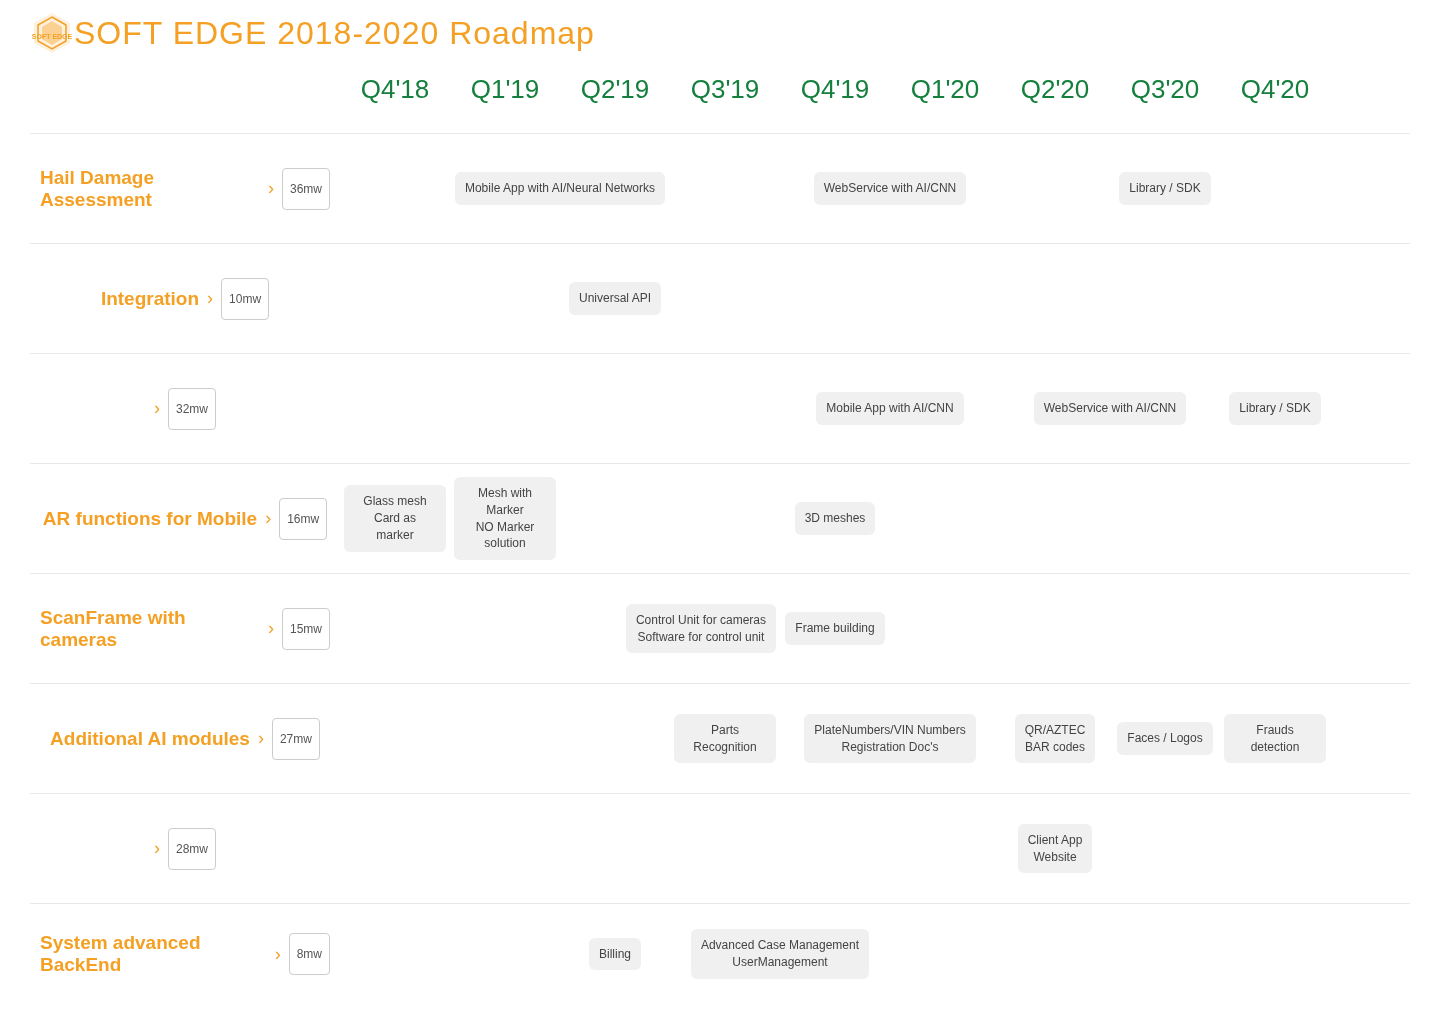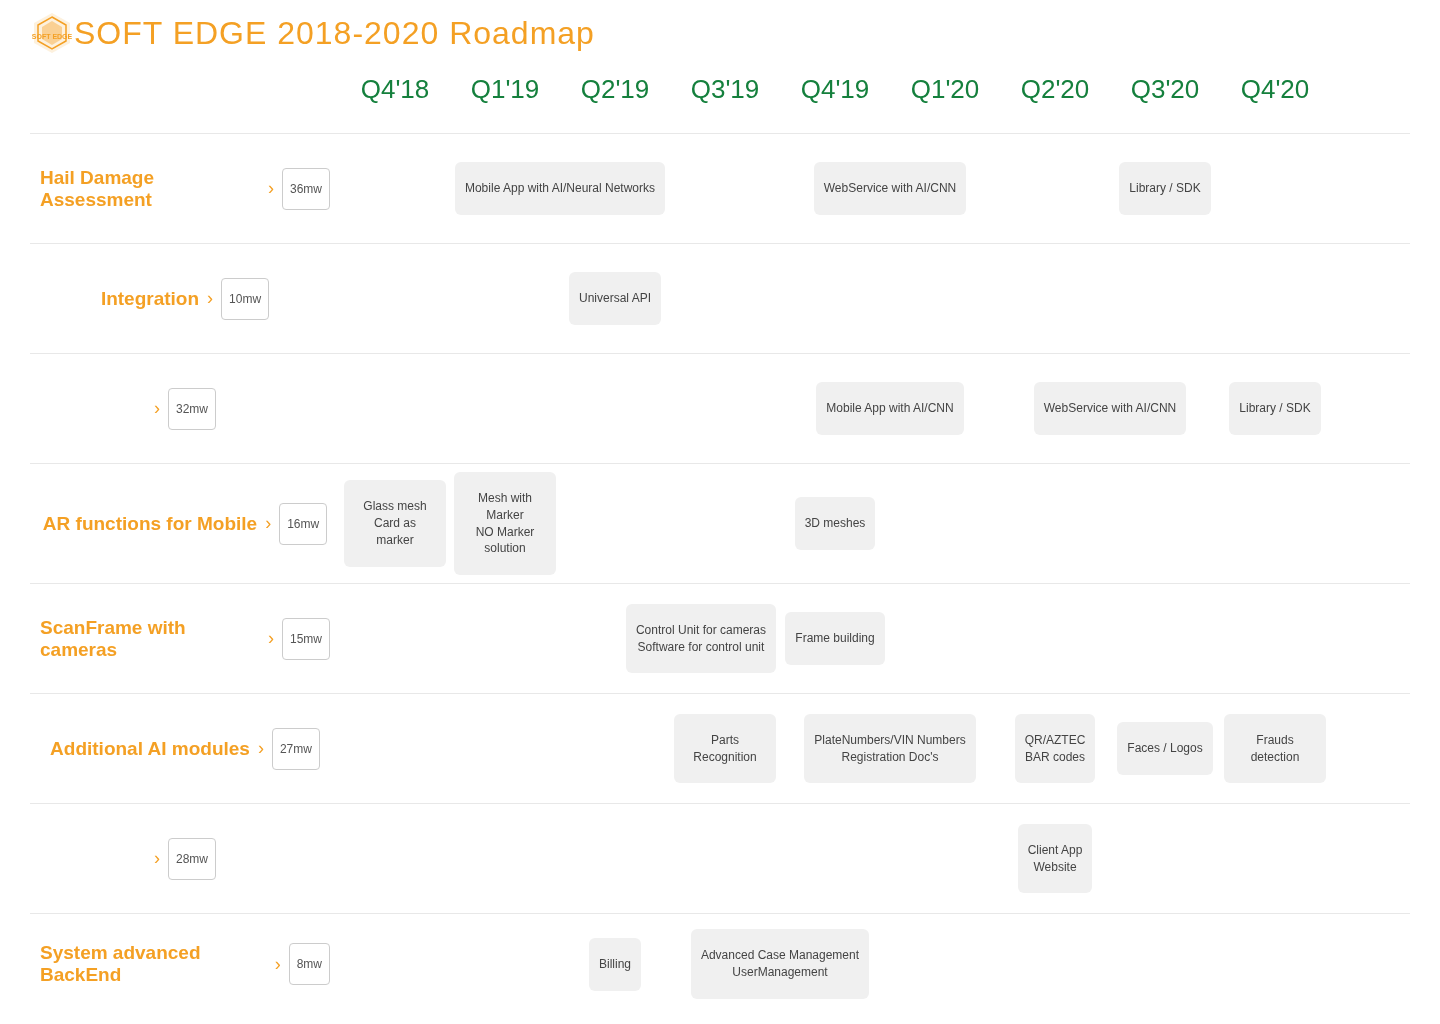--- a/index.html
+++ b/index.html
@@ -92,21 +92,21 @@
       padding: 13px 7px;
       font-size: 12px;
       color: #555;
       white-space: nowrap;
     }
 
     
     .card {
       background: #f0f0f0;
       border-radius: 6px;
-      padding: 18px 10px;
+      padding: 8px 10px;
       font-size: 12px;
       color: #444;
       line-height: 1.4;
       text-align: center;
     }
 
     .cell {
       padding: 8px 4px;
       display: flex;
       align-items: center;

